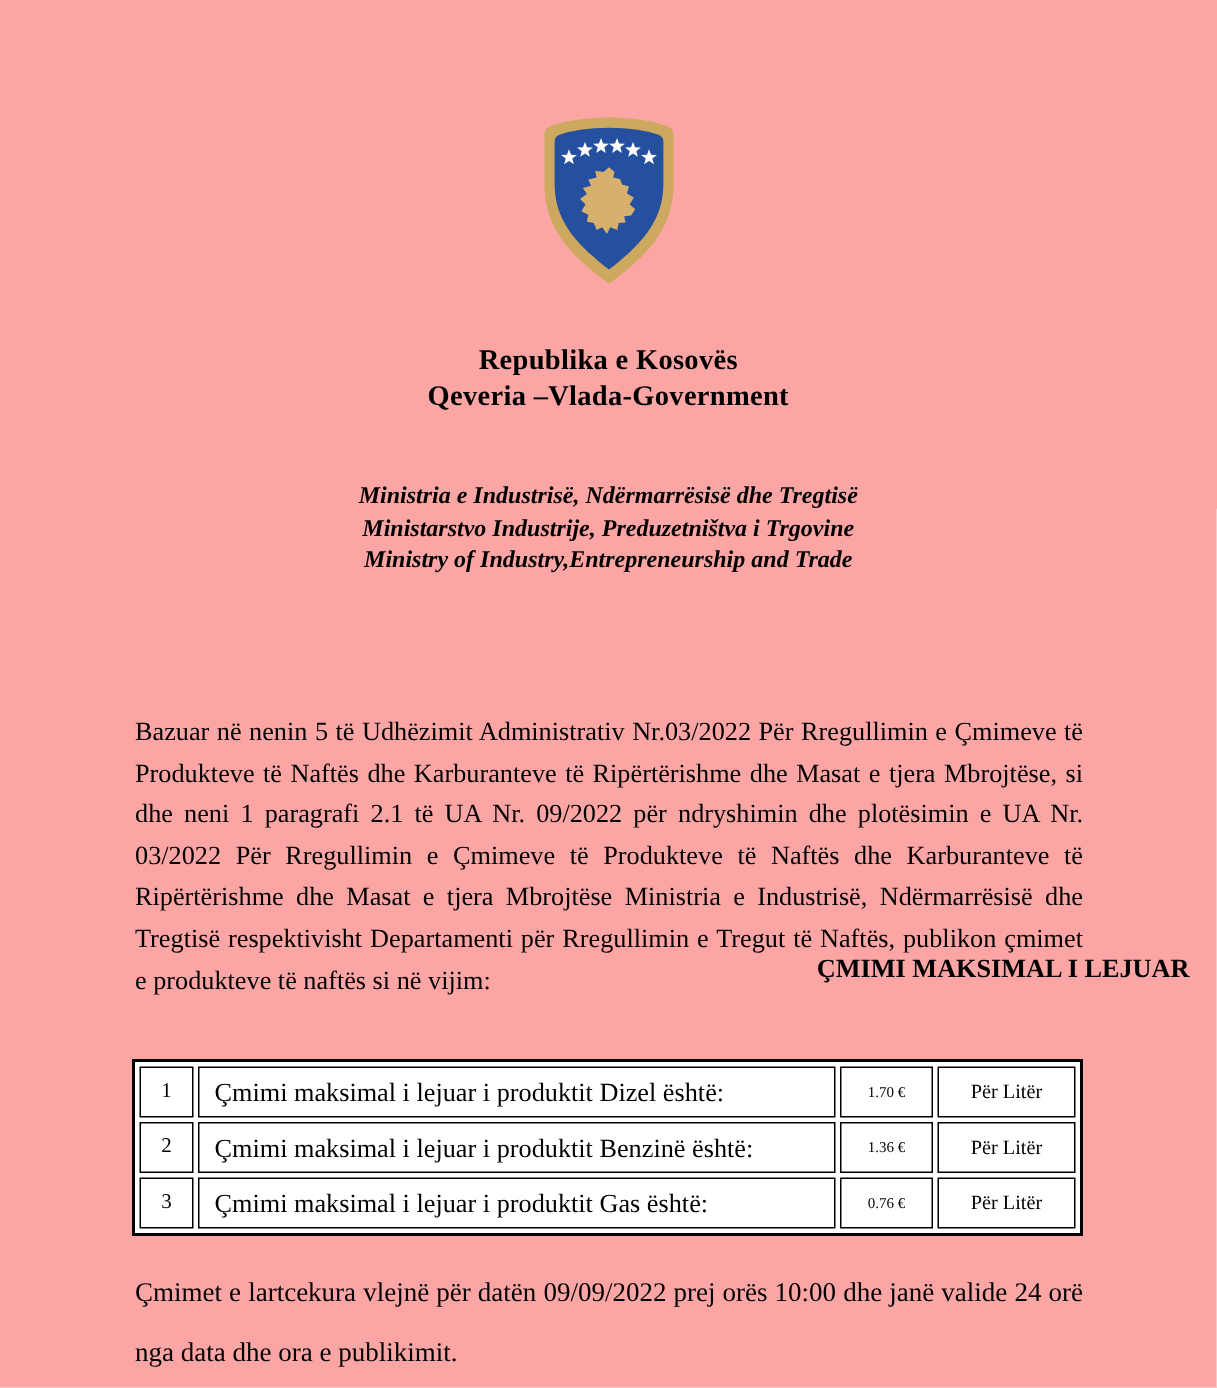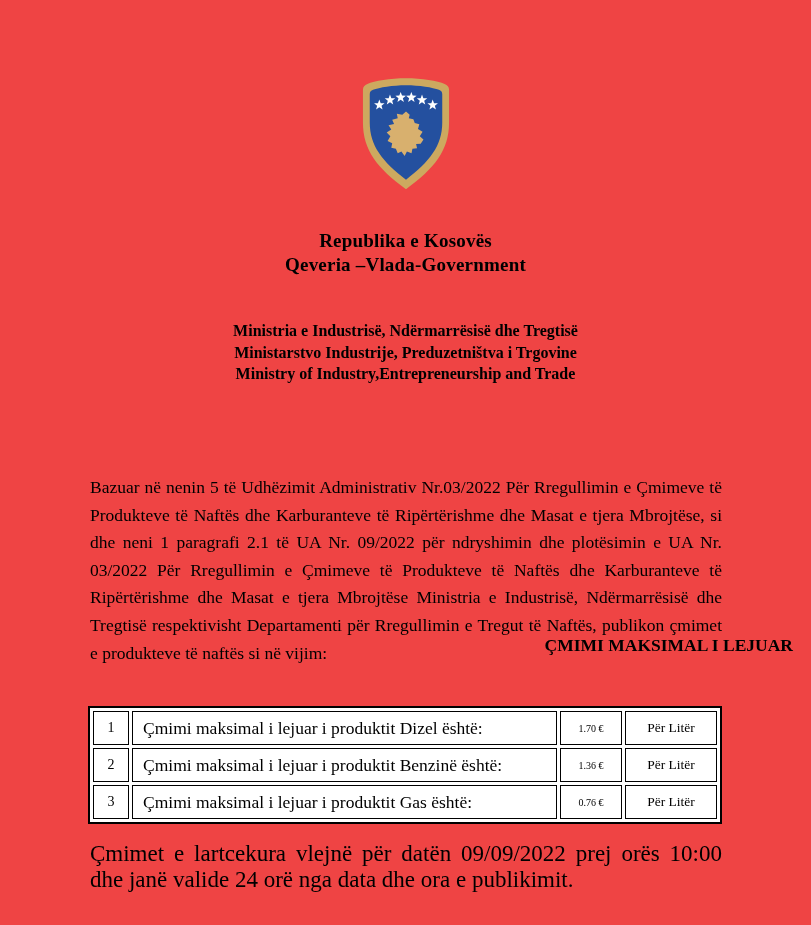--- a/index.html
+++ b/index.html
@@ -4,39 +4,39 @@
 <style>
   * { margin: 0; padding: 0; box-sizing: border-box; }
   html, body { background: #ffffff; }
   body {
     width: 811px; height: 925px;
     font-family: "Liberation Serif", serif;
     color: #000000;
     position: relative;
     overflow: hidden;
   }
-  .page { position: absolute; inset: 0; background: #ef4444; }
+  .page { position: absolute; inset: 0; background: #fca5a5; }
 
   .emblem-wrap {
     position: absolute; top: 78px; left: 0; width: 811px;
     display: flex; justify-content: center;
   }
 
   .title-block {
     position: absolute; top: 229px; left: 0; width: 811px;
     text-align: center;
     font-weight: bold;
     font-size: 19px; line-height: 23.5px;
     letter-spacing: 0.2px;
   }
 
   .ministry-block {
     position: absolute; top: 320px; left: 0; width: 811px;
     text-align: center;
-    font-weight: bold; 
+    font-weight: bold; font-style: italic;
     font-size: 16px; line-height: 21.5px;
   }
 
   .intro {
     position: absolute; top: 441px; left: 90px; width: 632px;
     font-size: 17.5px; line-height: 27.6px;
     text-align: justify;
     text-justify: inter-word;
     margin-top: 33px;
   }
@@ -60,21 +60,21 @@
     vertical-align: middle;
     background: #ffffff;
   }
   .price-table td.c-no    { width: 36px;  text-align: center; font-size: 14px; }
   .price-table td.c-desc  { padding-left: 10px; font-size: 17.5px; }
   .price-table td.c-price { width: 62px;  text-align: center; font-size: 10px; }
   .price-table td.c-unit  { width: 92px;  text-align: center; font-size: 13.5px; }
 
   .closing {
     position: absolute; top: 841px; left: 90px; width: 632px;
-    font-size: 23px; line-height: 26px;
+    font-size: 18px; line-height: 40px;
     text-align: justify;
     text-justify: inter-word;
   }
 </style>
 </head>
 <body>
 
 <div class="page">
 
   <div class="emblem-wrap">

